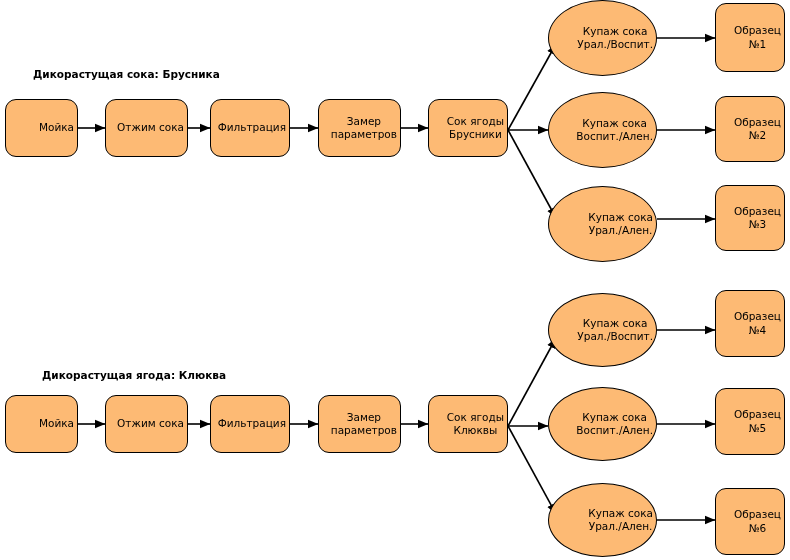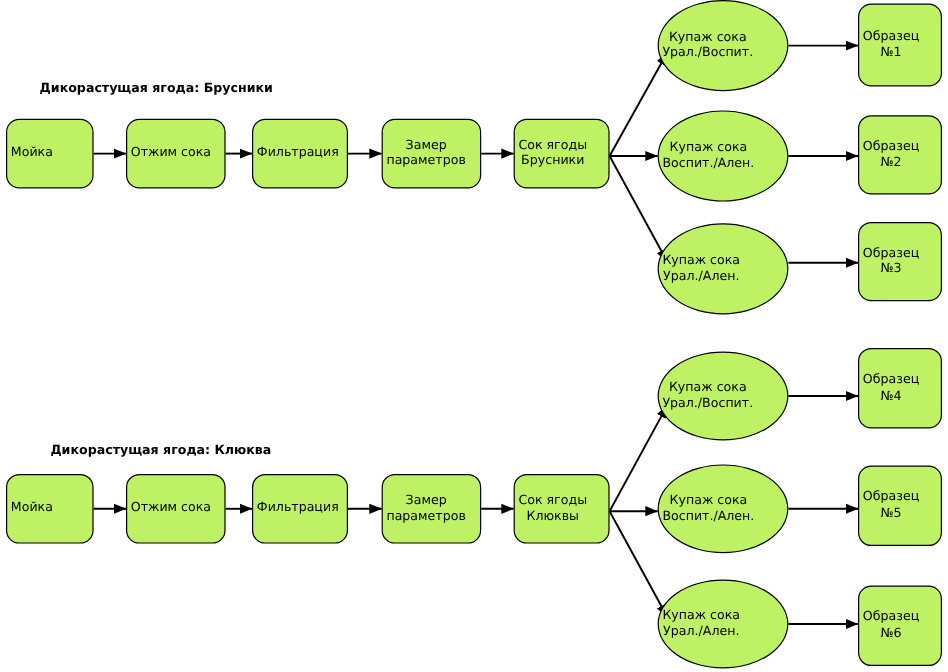--- a/index.html
+++ b/index.html
@@ -25,24 +25,24 @@
     top: 0;
     width: 790px;
     height: 560px;
     pointer-events: none;
   }
   .node {
     position: absolute;
     box-sizing: border-box;
     display: flex;
     align-items: center;
-    justify-content: flex-start;
+    justify-content: flex-end;
     text-align: center;
     color: #000000;
-    background: #bef264;
+    background: #fdba74;
     border: 1.6px solid #000000;
     font-size: 10.5px;
     line-height: 1.25;
     letter-spacing: 0px;
   }
   .node.rect {
     border-radius: 11px;
   }
   .node.ellipse {
     border-radius: 50%;
@@ -173,17 +173,17 @@
       <div class="node rect" style="left: 715px; top: 388px; width: 70px; height: 67px;">
         <span class="node-label">Образец
 №5</span>
       </div>
       <div class="node rect" style="left: 715px; top: 488px; width: 70px; height: 67px;">
         <span class="node-label">Образец
 №6</span>
       </div>
     </div>
   <div id="label-group">
-      <div class="group-label" style="left: 33px; top: 68px;">Дикорастущая ягода: Брусники</div>
+      <div class="group-label" style="left: 33px; top: 68px;">Дикорастущая сока: Брусника</div>
       <div class="group-label" style="left: 42px; top: 369px; text-align: center;">Дикорастущая ягода: Клюква</div>
     </div>
 
 </div>
 
 </body></html>

